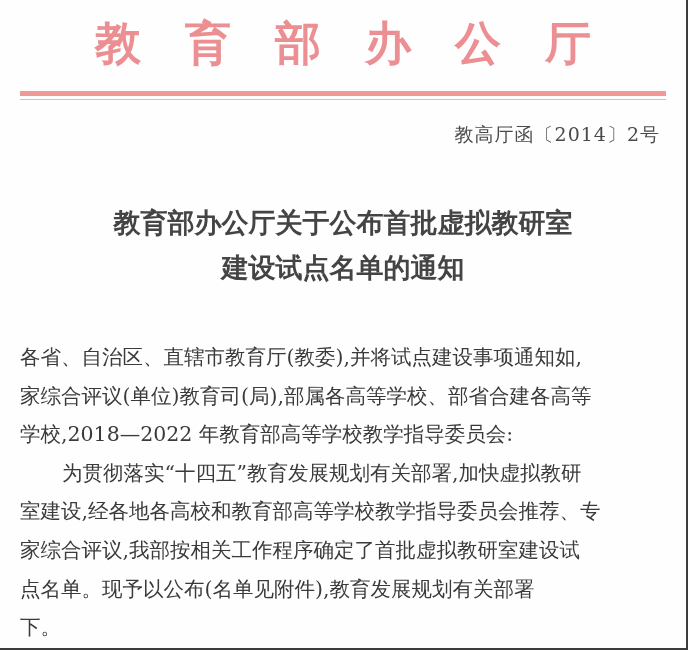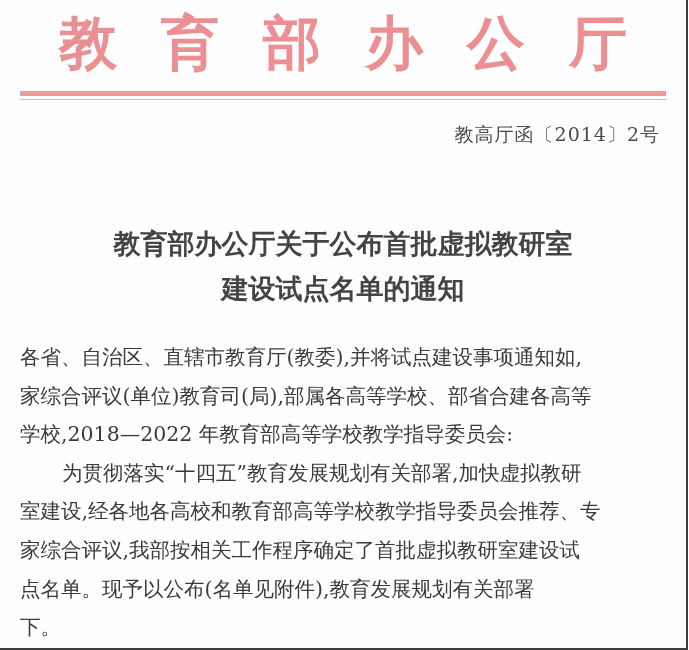--- a/index.html
+++ b/index.html
@@ -30,21 +30,21 @@
       left: 0;
       width: 686px;
       height: 70px;
       display: flex;
       justify-content: center;
       align-items: center;
     }
     .letterhead-title {
       color: #ec8f92;
       font-family: "DejaVu Serif", "Liberation Serif", serif;
-      font-size: 58px;
+      font-size: 46px;
       font-weight: bold;
       letter-spacing: 44px;
       margin-left: 44px;
       line-height: 70px;
       white-space: nowrap;
     }
     .rule-thick {
       position: absolute;
       left: 20px;
       top: 91px;
@@ -73,21 +73,20 @@
       position: absolute;
       top: 200px;
       left: 0;
       width: 686px;
       text-align: center;
       font-family: "DejaVu Sans", "Liberation Sans", sans-serif;
       font-weight: bold;
       font-size: 27px;
       line-height: 45px;
       color: #444;
-      margin-top: 21px;
     }
     .doc-title div { white-space: nowrap; }
     .body-text {
       position: absolute;
       top: 338px;
       left: 20px;
       width: 650px;
       font-size: 20.5px;
       line-height: 38.6px;
       color: #3a3a3a;

